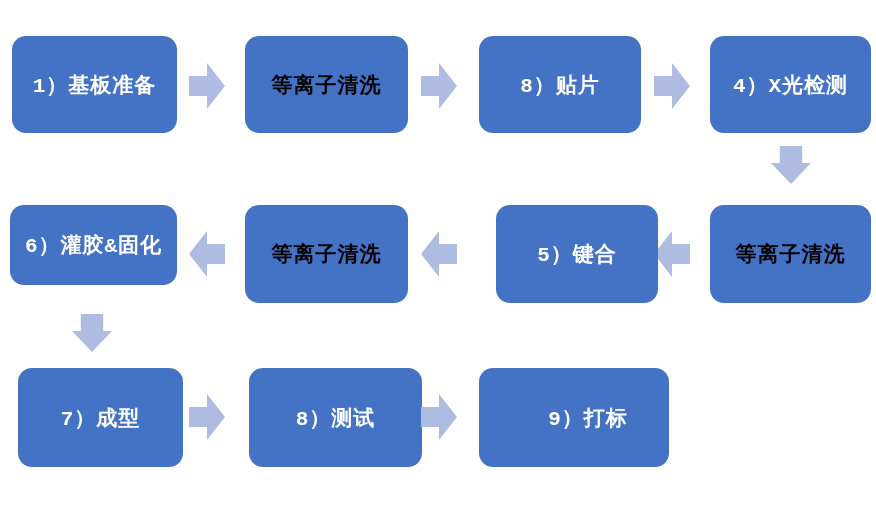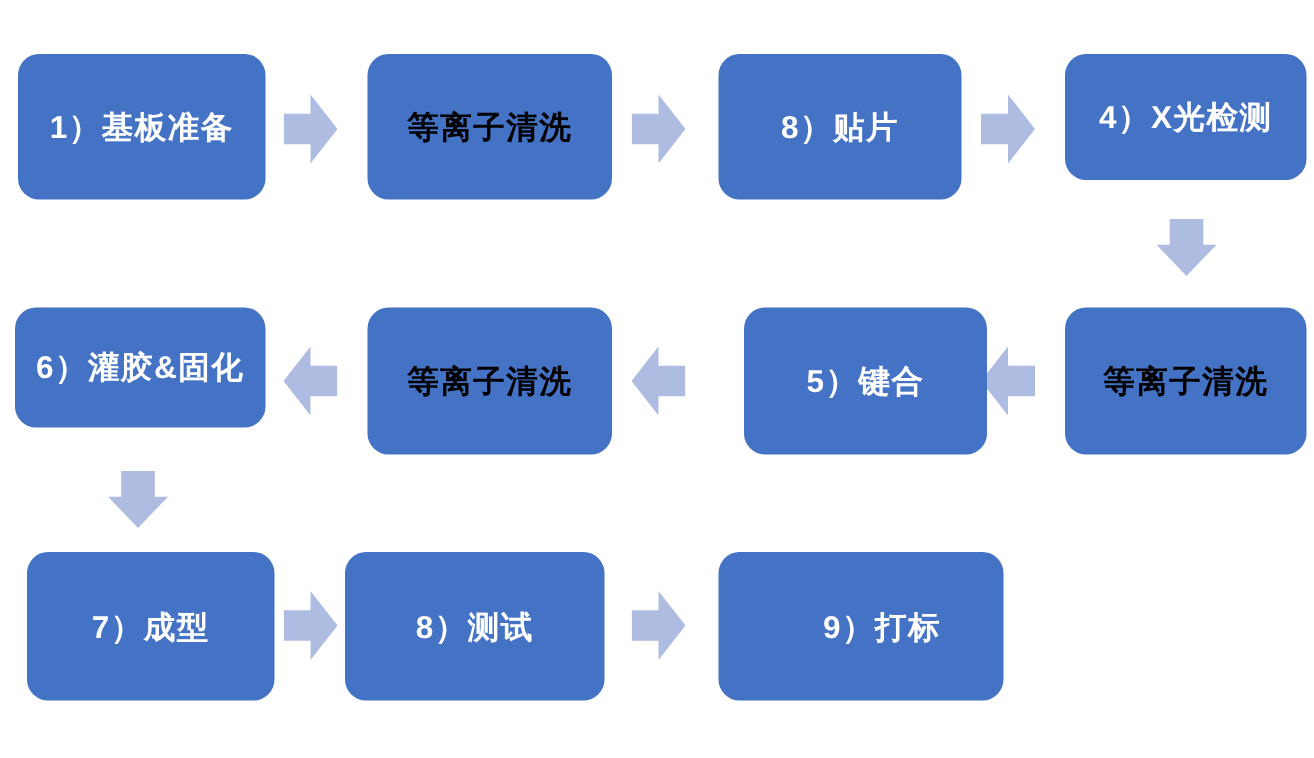--- a/index.html
+++ b/index.html
@@ -6,21 +6,21 @@
     margin: 0;
     padding: 0;
     background: #ffffff;
   }
   .canvas {
     position: relative;
     width: 876px;
     height: 505px;
     background: #ffffff;
     overflow: hidden;
-    font-family: Liberation Sans, sans-serif;
+    font-family: Liberation Mono, monospace;
   }
   .node {
     position: absolute;
     background: #4472c4;
     border-radius: 14px;
     color: #ffffff;
     font-size: 21px;
     font-weight: bold;
     display: flex;
     align-items: center;
@@ -45,29 +45,29 @@
   }
   .arr.down {
     width: 40px; height: 38px;
     clip-path: polygon(22% 0, 78% 0, 78% 45%, 100% 45%, 50% 100%, 0 45%, 22% 45%);
   }
 
   
   .n1  { left: 12px;  top: 36px;  width: 165px; height: 97px; }
   .n2  { left: 245px; top: 36px;  width: 163px; height: 97px; }
   .n3  { left: 479px; top: 36px;  width: 162px; height: 97px; }
-  .n4  { left: 710px; top: 36px;  width: 161px; height: 84px; }
+  .n4  { left: 710px; top: 36px;  width: 161px; height: 97px; }
   
   .n5  { left: 710px; top: 205px; width: 161px; height: 98px; }
   .n6  { left: 479px; top: 205px; width: 162px; height: 98px; margin-left: 17px; }
   .n7  { left: 245px; top: 205px; width: 163px; height: 98px; }
   .n8  { left: 10px;  top: 205px; width: 167px; height: 80px; }
   
   .n9  { left: 18px;  top: 368px; width: 165px; height: 99px; }
-  .n10 { left: 230px; top: 368px; width: 173px; height: 99px; }
+  .n10 { left: 249px; top: 368px; width: 173px; height: 99px; }
   .n11 { left: 479px; top: 368px; width: 162px; height: 99px; padding-left: 28px; }
 
   
   .a1  { left: 189px; top: 63px;  }
   .a2  { left: 421px; top: 63px;  }
   .a3  { left: 654px; top: 63px;  }
   .a4  { left: 771px; top: 146px; }
   .a5  { left: 654px; top: 231px; }
   .a6  { left: 421px; top: 231px; }
   .a7  { left: 189px; top: 231px; }

